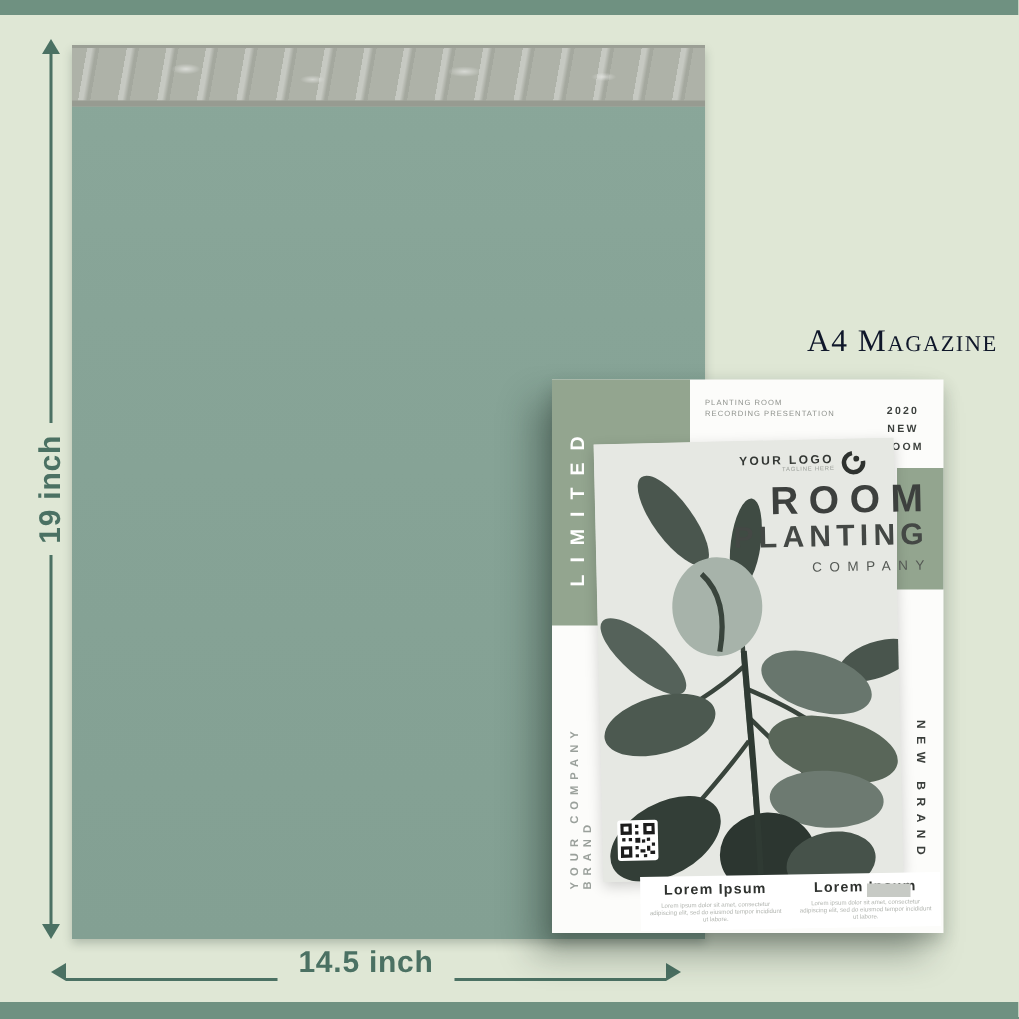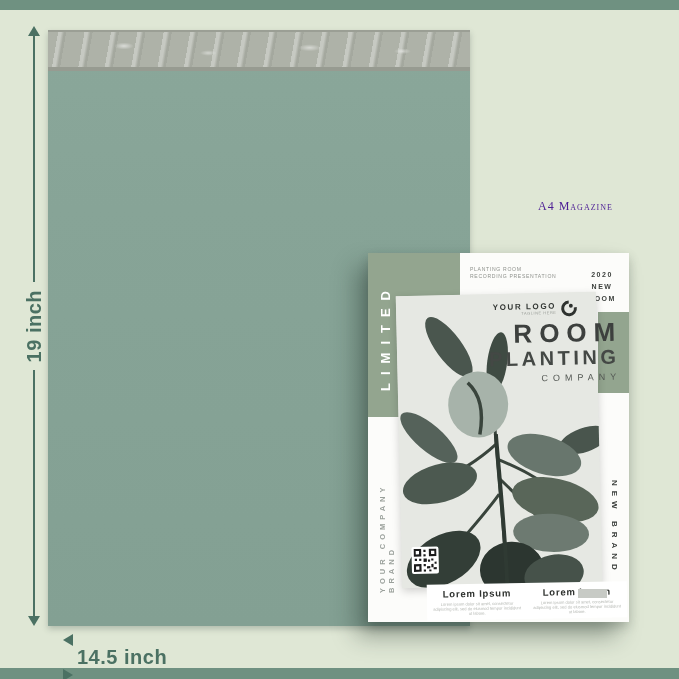--- a/index.html
+++ b/index.html
@@ -33,41 +33,41 @@
     border-bottom:4px solid #979b91;
   }
 
   
   .dim { color:var(--arrow,#4b7163); }
   .v-arrow {
     position:absolute; left:24px; top:26px; height:600px; width:20px;
     display:flex; flex-direction:column; align-items:center;
   }
   .h-arrow {
-    position:absolute; left:63px; top:634px; width:420px; height:20px;
-    display:flex; flex-direction:column; align-items:flex-start;
+    position:absolute; left:34px; top:634px; width:420px; height:20px;
+    display:flex; flex-direction:row; align-items:flex-end;
   }
   .dim-line-v { width:2px; flex:1; background:var(--arrow,#4b7163); }
   .dim-line-h { height:2px; flex:1; background:var(--arrow,#4b7163); }
   .ah { width:0; height:0; }
   .ah.up    { border-left:6px solid transparent; border-right:6px solid transparent; border-bottom:10px solid var(--arrow,#4b7163); }
   .ah.down  { border-left:6px solid transparent; border-right:6px solid transparent; border-top:10px solid var(--arrow,#4b7163); }
   .ah.left  { border-top:6px solid transparent; border-bottom:6px solid transparent; border-right:10px solid var(--arrow,#4b7163); }
   .ah.right { border-top:6px solid transparent; border-bottom:6px solid transparent; border-left:10px solid var(--arrow,#4b7163); }
   .dim-label { font-weight:bold; font-size:20px; letter-spacing:.5px; }
   .v-arrow .dim-label { padding:8px 0; }
   .h-arrow .dim-label { padding:0 14px; }
 
   .v-up   { writing-mode:vertical-rl; transform:rotate(180deg); }
   .v-down { writing-mode:vertical-rl; }
 
   .annotation {
-    position:absolute; left:538px; top:199px;
+    position:absolute; left:538px; top:215px;
     font-family:"Liberation Serif", serif;
-    font-variant:small-caps; font-size:12px; letter-spacing:1px; color:#4c1d95;
+    font-variant:small-caps; font-size:21px; letter-spacing:1px; color:#0f172a;
   }
 
   
   .magazine {
     position:absolute; left:368px; top:253px; width:261px; height:369px;
     background:#fcfcfa;
     box-shadow:-12px 14px 22px rgba(30,45,38,.38), 0 5px 10px rgba(30,45,38,.22);
   }
   .sage-block-topleft {
     position:absolute; left:0; top:0; width:92px; height:164px;

